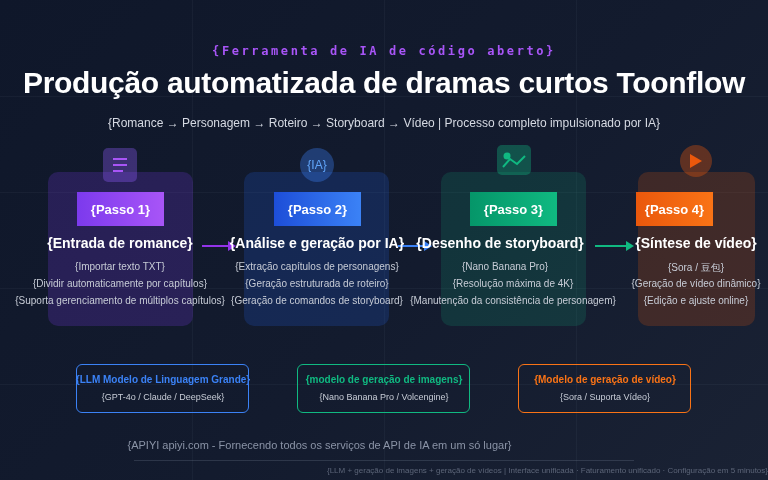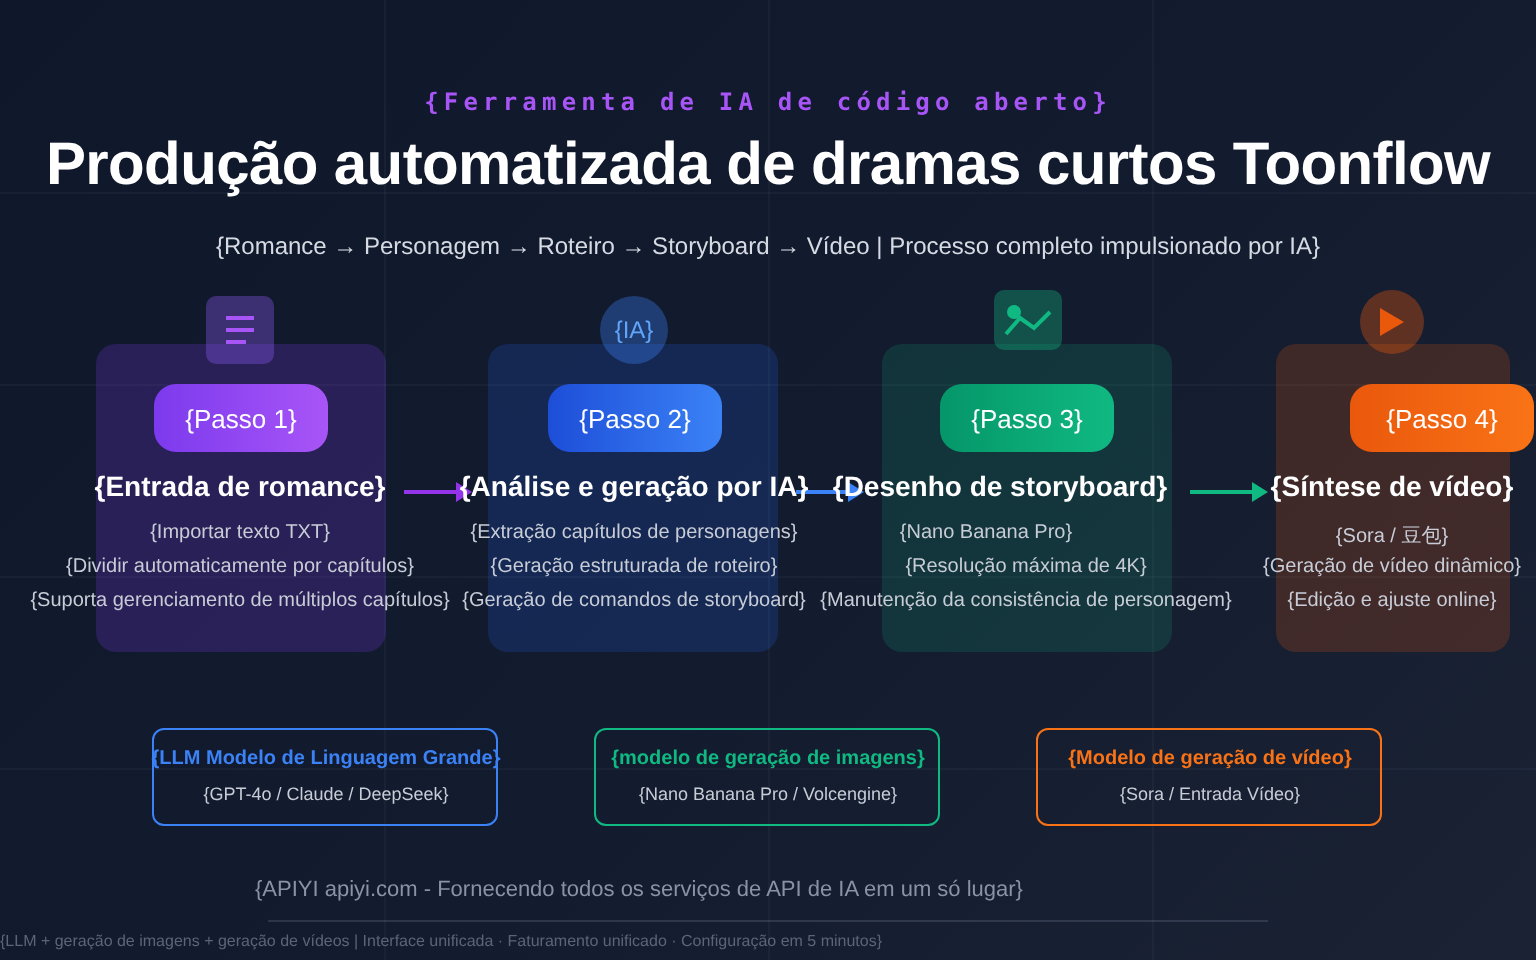--- a/index.html
+++ b/index.html
@@ -37,28 +37,28 @@
   .card.c3 { left: 441px; width: 145px; background: rgba(16,185,129,0.16); }
   .card.c4 { left: 638px; width: 117px; background: rgba(234,88,12,0.20); }
 
   .icon-box { position: absolute; top: 148px; width: 34px; height: 34px; display: flex; align-items: center; justify-content: center; }
   .icon-doc { left: 103px; border-radius: 5px; background: rgba(139,92,246,0.35); }
   .icon-ai { left: 300px; border-radius: 50%; background: rgba(59,130,246,0.35); color: #60a5fa; font-size: 12px; width: 34px; height: 34px; }
   .icon-chart { left: 497px; border-radius: 5px; background: rgba(16,185,129,0.35); top: 145px; height: 30px; }
   .icon-play { left: 680px; border-radius: 50%; background: rgba(234,88,12,0.35); top: 145px; width: 32px; height: 32px; }
 
   .badge {
-    position: absolute; top: 192px; height: 34px; width: 87px; border-radius: 11px;
+    position: absolute; top: 192px; height: 34px; width: 87px; border-radius: 0;
     display: flex; align-items: center; justify-content: center;
-    font-size: 13px; font-weight: normal; color: #fff;
+    font-size: 13px; font-weight: bold; color: #fff;
   }
   .b1 { left: 77px; background: linear-gradient(90deg, #7c3aed, #a855f7); }
   .b2 { left: 274px; background: linear-gradient(90deg, #1d4ed8, #3b82f6); }
   .b3 { left: 470px; background: linear-gradient(90deg, #059669, #10b981); }
-  .b4 { left: 675px; width: 92px; background: linear-gradient(90deg, #ea580c, #f97316); }
+  .b4 { left: 636px; width: 77px; background: linear-gradient(90deg, #ea580c, #f97316); }
 
   .card-title {
     position: absolute; top: 235px; font-size: 14px; font-weight: bold; color: #fff;
     white-space: nowrap; text-align: right; transform: translateX(-50%);
   }
   .desc {
     position: absolute; font-size: 10px; color: #c7ccd6; white-space: nowrap;
     transform: translateX(-50%); text-align: center;
   }
 
@@ -85,21 +85,21 @@
   }
 
   .footer-main {
     position: absolute; top: 439px; left: 0; width: 639px; text-align: center;
     font-size: 11px; color: #8a93a6; white-space: nowrap;
   }
   .footer-divider {
     position: absolute; top: 460px; left: 134px; width: 500px; height: 1px; background: rgba(148,163,184,0.2);
   }
   .footer-sub {
-    position: absolute; top: 466px; left: 0; width: 768px; text-align: left;
+    position: absolute; top: 466px; left: 0; width: 768px; text-align: right;
     font-size: 8px; color: #5c6578; white-space: nowrap;
   }
 </style>
 </head>
 <body>
 
 <div class="grid-v" style="left:192px"></div>
 <div class="grid-v" style="left:384px"></div>
 <div class="grid-v" style="left:576px"></div>
 <div class="grid-h" style="top:96px"></div>
@@ -153,36 +153,36 @@
 <div class="card-title" style="left:696px">{Síntese de vídeo}</div>
 
 <div class="desc" style="left:120px;top:261px">{Importar texto TXT}</div>
 <div class="desc" style="left:120px;top:278px">{Dividir automaticamente por capítulos}</div>
 <div class="desc" style="left:120px;top:295px">{Suporta gerenciamento de múltiplos capítulos}</div>
 
 <div class="desc" style="left:317px;top:261px">{Extração capítulos de personagens}</div>
 <div class="desc" style="left:317px;top:278px">{Geração estruturada de roteiro}</div>
 <div class="desc" style="left:317px;top:295px">{Geração de comandos de storyboard}</div>
 
-<div class="desc" style="left:493px;top:261px">{Nano Banana Pro}</div>
+<div class="desc" style="left:505px;top:261px">{Nano Banana Pro}</div>
 <div class="desc" style="left:513px;top:278px">{Resolução máxima de 4K}</div>
 <div class="desc" style="left:513px;top:295px">{Manutenção da consistência de personagem}</div>
 
 <div class="desc" style="left:696px;top:261px">{Sora / 豆包}</div>
 <div class="desc" style="left:696px;top:278px">{Geração de vídeo dinâmico}</div>
 <div class="desc" style="left:696px;top:295px">{Edição e ajuste online}</div>
 
 <div class="model m1"></div>
 <div class="model m2"></div>
 <div class="model m3"></div>
 
 <div class="model-title" style="left:163px;color:#3b82f6">{LLM Modelo de Linguagem Grande}</div>
 <div class="model-sub" style="left:163px">{GPT-4o / Claude / DeepSeek}</div>
 
 <div class="model-title" style="left:384px;color:#10b981">{modelo de geração de imagens}</div>
 <div class="model-sub" style="left:384px">{Nano Banana Pro / Volcengine}</div>
 
 <div class="model-title" style="left:605px;color:#f97316">{Modelo de geração de vídeo}</div>
-<div class="model-sub" style="left:605px">{Sora / Entrada Vídeo}</div>
+<div class="model-sub" style="left:605px">{Sora / Suporta Vídeo}</div>
 
 <div class="footer-main">{APIYI apiyi.com - Fornecendo todos os serviços de API de IA em um só lugar}</div>
 <div class="footer-divider"></div>
 <div class="footer-sub">{LLM + geração de imagens + geração de vídeos | Interface unificada · Faturamento unificado · Configuração em 5 minutos}</div>
 
 </body></html>

